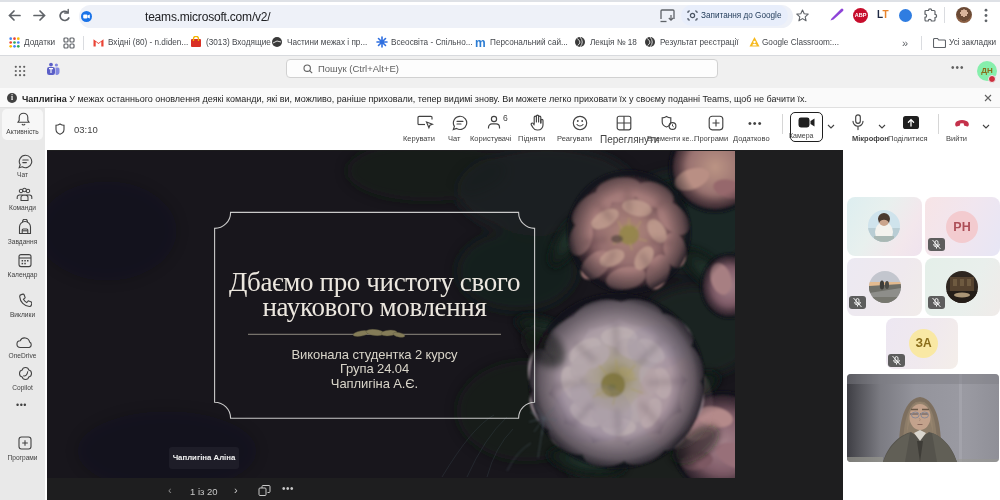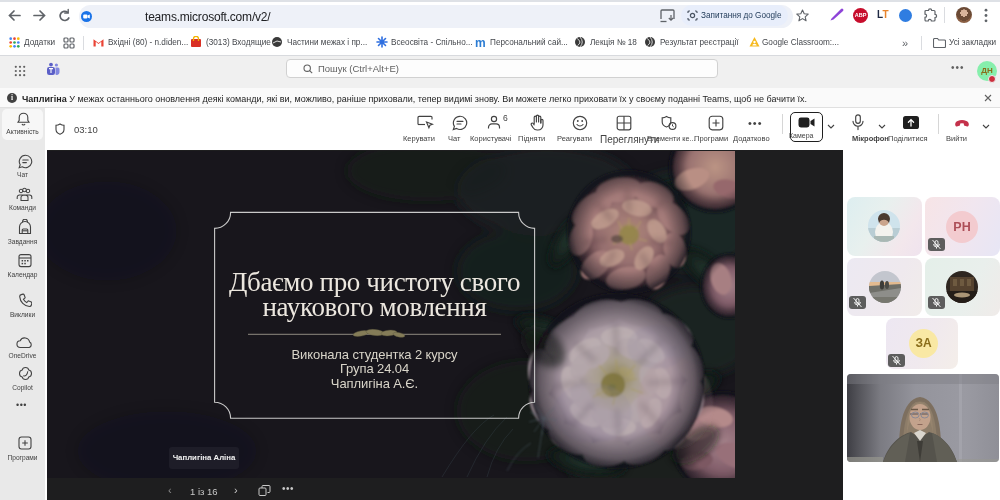--- a/index.html
+++ b/index.html
@@ -574,21 +574,21 @@
       <ellipse cx="12" cy="-1" rx="8" ry="2.8" transform="rotate(-5 12 -1)"></ellipse>
       <ellipse cx="22" cy="0.8" rx="6" ry="2.2" transform="rotate(12 22 0.8)"></ellipse>
     </g>
   </svg>
 
   <div class="abs" style="left:214px;top:270px;width:321px;text-align:center;font-family:'Liberation Serif',serif;font-size:27px;line-height:25px;letter-spacing:-0.35px;color:#ece7df;">Дбаємо про чистоту свого<br>наукового мовлення</div>
   <div class="abs" style="left:214px;top:348px;width:321px;text-align:center;font-size:13px;line-height:14.3px;letter-spacing:-0.1px;color:#d9d5c9;">Виконала студентка 2 курсу<br>Група 24.04<br>Чаплигіна А.Є.</div>
 
   <div class="abs" style="left:169px;top:447px;width:70px;height:22px;background:rgba(130,130,140,0.10);border-radius:3px;color:#f2f2f2;font-size:7.8px;font-weight:bold;line-height:22px;text-align:center;">Чаплигіна Аліна</div>
   <div class="abs" style="left:168px;top:484px;color:#8a8a8a;font-size:11px;">‹</div>
-  <div class="abs" style="left:190px;top:486px;color:#c8c8c8;font-size:9.5px;">1 із 16</div>
+  <div class="abs" style="left:190px;top:486px;color:#c8c8c8;font-size:9.5px;">1 із 20</div>
   <div class="abs" style="left:234px;top:484px;color:#c8c8c8;font-size:11px;">›</div>
   <svg class="abs" style="left:258px;top:485px" width="13" height="12" viewBox="0 0 13 12">
     <g fill="none" stroke="#c8c8c8" stroke-width="1">
       <rect x="1" y="3" width="7" height="7.5" rx="1"></rect>
       <path d="M4 3 V1.5 a1 1 0 0 1 1-1 h6 a1 1 0 0 1 1 1 v5 a1 1 0 0 1 -1 1 h-1.5"></path>
     </g>
   </svg>
   <div class="abs" style="left:282px;top:483px;color:#c8c8c8;font-size:10px;letter-spacing:0.5px;">•••</div>
 
   <div class="abs" style="left:843px;top:150px;width:157px;height:350px;background:#ffffff;"></div>

